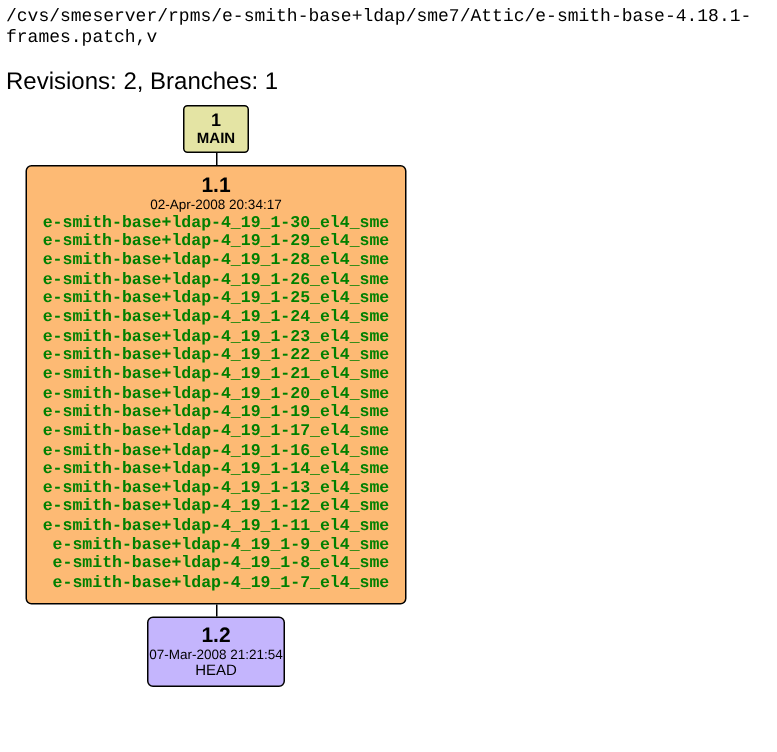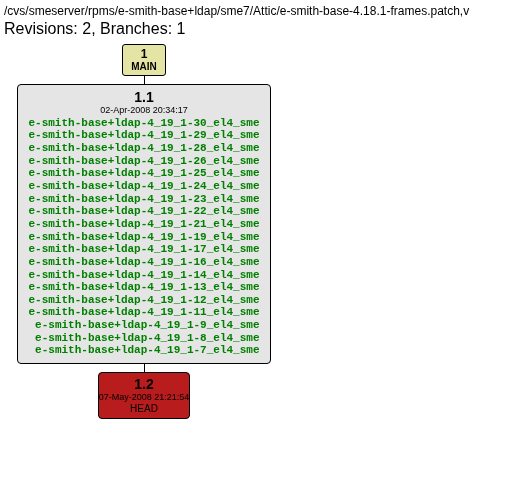--- a/index.html
+++ b/index.html
@@ -6,21 +6,22 @@
       margin: 0;
       padding: 4px;
       font-family: Arial, Helvetica, sans-serif;
       font-size: 11px;
       background: #ffffff;
       width: 518px;
       box-sizing: border-box;
     }
     .path-line {
       font-size: 12px;
-      margin-bottom: 2px;
+      margin-bottom: 14px;
+      font-family: Liberation Mono, monospace;
     }
     .stats-line {
       font-size: 16px;
       margin-bottom: 6px;
     }
     .diagram {
       display: flex;
       flex-direction: column;
       align-items: center;
       width: 280px;
@@ -42,21 +43,21 @@
     .branch-name {
       font-size: 10px;
       font-weight: bold;
     }
     .connector {
       width: 1px;
       height: 8px;
       background: #000;
     }
     .rev-box {
-      background: #e5e5e5;
+      background: #fdba74;
       border: 1px solid #000;
       border-radius: 4px;
       padding: 4px 10px 6px 10px;
       text-align: center;
       line-height: 1.15;
     }
     .rev-title {
       font-weight: bold;
       font-size: 14px;
       margin-bottom: 0px;
@@ -74,21 +75,21 @@
     }
     .tag-list div {
       white-space: nowrap;
     }
     .head-label {
       color: #000;
       font-weight: normal;
       font-size: 10px;
     }
     .rev-box-small {
-      background: #b91c1c;
+      background: #c4b5fd;
       border: 1px solid #000;
       border-radius: 4px;
       padding: 3px 0;
       text-align: center;
       line-height: 1.15;
     }
   </style>
 </head>
 <body>
 
@@ -110,34 +111,35 @@
     <div class="tag-list" id="tags1">
         <div>e-smith-base+ldap-4_19_1-30_el4_sme</div>
         <div>e-smith-base+ldap-4_19_1-29_el4_sme</div>
         <div>e-smith-base+ldap-4_19_1-28_el4_sme</div>
         <div>e-smith-base+ldap-4_19_1-26_el4_sme</div>
         <div>e-smith-base+ldap-4_19_1-25_el4_sme</div>
         <div>e-smith-base+ldap-4_19_1-24_el4_sme</div>
         <div>e-smith-base+ldap-4_19_1-23_el4_sme</div>
         <div>e-smith-base+ldap-4_19_1-22_el4_sme</div>
         <div>e-smith-base+ldap-4_19_1-21_el4_sme</div>
+        <div>e-smith-base+ldap-4_19_1-20_el4_sme</div>
         <div>e-smith-base+ldap-4_19_1-19_el4_sme</div>
         <div>e-smith-base+ldap-4_19_1-17_el4_sme</div>
         <div>e-smith-base+ldap-4_19_1-16_el4_sme</div>
         <div>e-smith-base+ldap-4_19_1-14_el4_sme</div>
         <div>e-smith-base+ldap-4_19_1-13_el4_sme</div>
         <div>e-smith-base+ldap-4_19_1-12_el4_sme</div>
         <div>e-smith-base+ldap-4_19_1-11_el4_sme</div>
         <div>e-smith-base+ldap-4_19_1-9_el4_sme</div>
         <div>e-smith-base+ldap-4_19_1-8_el4_sme</div>
         <div>e-smith-base+ldap-4_19_1-7_el4_sme</div>
       </div>
   </div>
 
   <div class="connector"></div>
 
   <div class="rev-box-small">
     <div class="rev-title">1.2</div>
-    <div class="rev-date">07-May-2008 21:21:54</div>
+    <div class="rev-date">07-Mar-2008 21:21:54</div>
     <div class="head-label">HEAD</div>
   </div>
 
 </div>
 
 </body></html>

